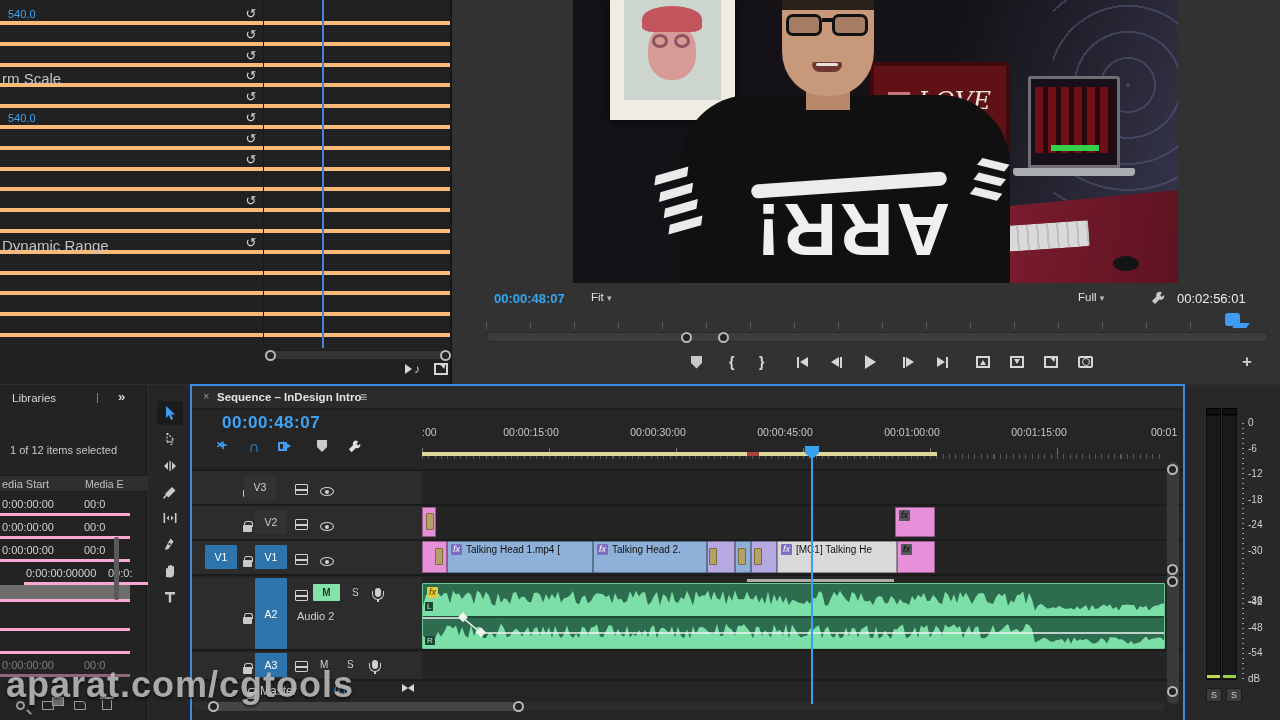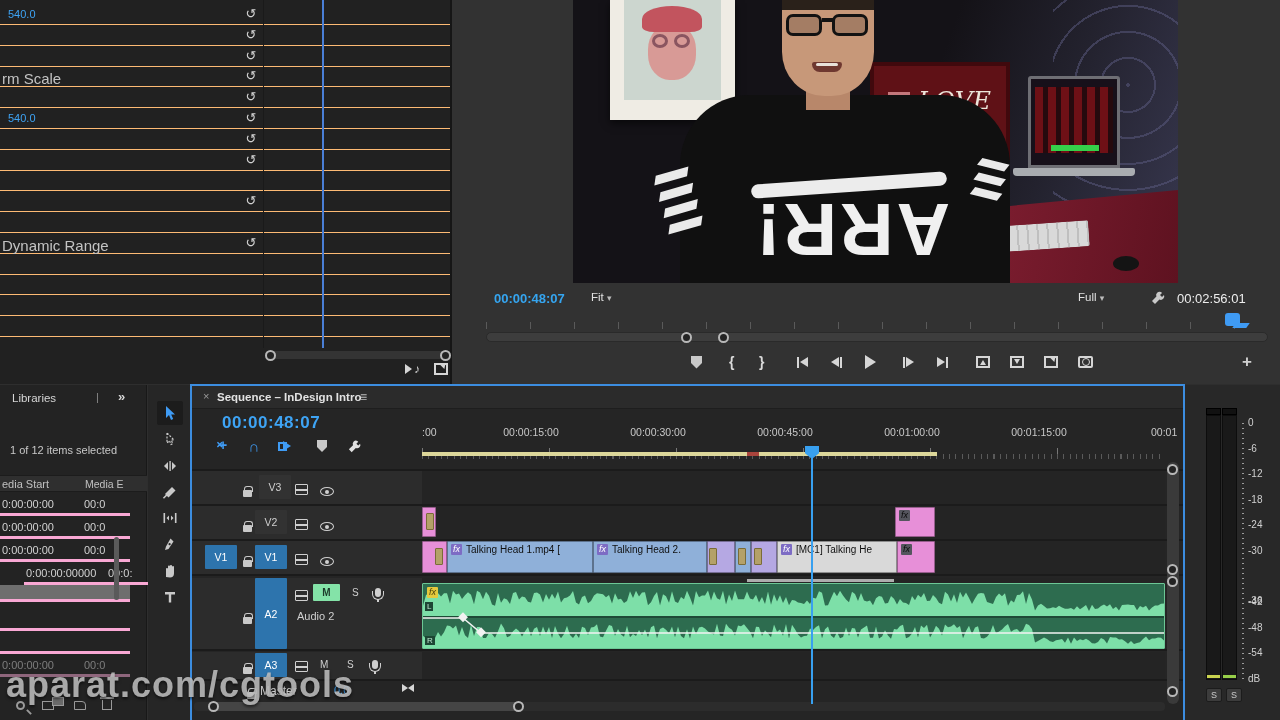--- a/index.html
+++ b/index.html
@@ -8,21 +8,21 @@
   .abs{position:absolute}
   
   #effect-controls{left:0;top:0;width:452px;height:384px;background:#212121;border-right:2px solid #161616}
   #program-monitor{left:452px;top:0;width:828px;height:384px;background:#323232}
   #project-panel{left:0;top:385px;width:147px;height:335px;background:#232323;border-right:1px solid #181818}
   #tools-panel{left:148px;top:385px;width:42px;height:335px;background:#262626}
   #timeline-panel{left:190px;top:384px;width:995px;height:336px;background:#252525;
     border-top:2px solid #3c8de0;border-left:2px solid #3c8de0;border-right:2px solid #3c8de0}
   #meter-panel{left:1185px;top:385px;width:95px;height:335px;background:#282828}
   
-  .ec-row{position:absolute;left:0;width:450px;height:21px;border-bottom:1px solid #fdba74}
+  .ec-row{position:absolute;left:0;width:450px;height:21px;border-bottom:4px solid #fdba74}
   .ec-label{position:absolute;left:2px;top:4px;font-size:15px;color:#c3c3c3}
   .ec-value{position:absolute;left:8px;top:4px;font-size:11px;color:#3ea4f5}
   .ec-reset{position:absolute;left:241px;top:2px;width:20px;text-align:center;font-size:13px;color:#d2d2d2}
   #ec-vline1{left:263px;top:0;width:1px;height:348px;background:#1a1a1a}
   #ec-playhead{left:322px;top:0;width:2px;height:348px;background:#4a7fd6}
   #ec-hscroll{left:265px;top:351px;width:185px;height:8px;background:#343434;border-radius:4px}
   .knob{position:absolute;width:11px;height:11px;border-radius:50%;border:2px solid #b8b8b8;background:#232323}
   .note-icon{font-size:12px;color:#d0d0d0}
   
   .tri-r{width:0;height:0;border-style:solid;border-width:5px 0 5px 8px;border-color:transparent transparent transparent #d6d6d6}
@@ -460,21 +460,21 @@
     </div>
   <div id="ruler-ticks"></div>
   <div id="work-bar"></div>
   <div id="work-bar-red"></div>
 
   <div id="tl-tracks" class="abs" style="inset:0">
       <div class="trackrow-sep" style="top: 83px;"></div>
       <div class="hdr" style="top: 85px; height: 33px;"></div>
       <div class="lane" style="top: 85px; height: 33px;"></div>
       <div class="hdr-ic" style="left: 51px; top: 97px;"><span class="lockic"></span></div>
-      <div class="tbox dark" style="left: 67px; top: 89px; background: rgb(50, 50, 50); color: rgb(207, 207, 207);">V3</div>
+      <div class="tbox dark" style="left: 52px; top: 89px; background: rgb(50, 50, 50); color: rgb(207, 207, 207);">V3</div>
       <div class="hdr-ic" style="left: 103px; top: 95px;"><span class="filmic"></span></div>
       <div class="hdr-ic" style="left: 128px; top: 96px;"><span class="eyeic"></span></div>
       <div class="trackrow-sep" style="top: 118px;"></div>
       <div class="hdr" style="top: 120px; height: 33px;"></div>
       <div class="lane" style="top: 120px; height: 33px;"></div>
       <div class="hdr-ic" style="left: 51px; top: 132px;"><span class="lockic"></span></div>
       <div class="tbox dark" style="left: 63px; top: 124px; background: rgb(50, 50, 50); color: rgb(207, 207, 207);">V2</div>
       <div class="hdr-ic" style="left: 103px; top: 130px;"><span class="filmic"></span></div>
       <div class="hdr-ic" style="left: 128px; top: 131px;"><span class="eyeic"></span></div>
       <div class="trackrow-sep" style="top: 153px;"></div>

